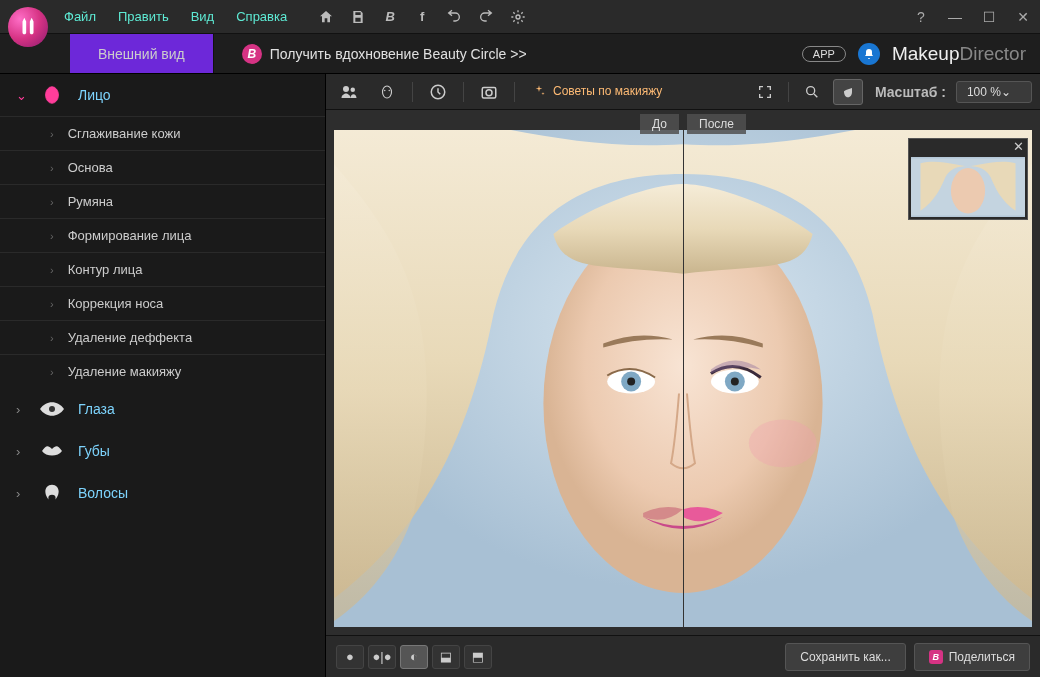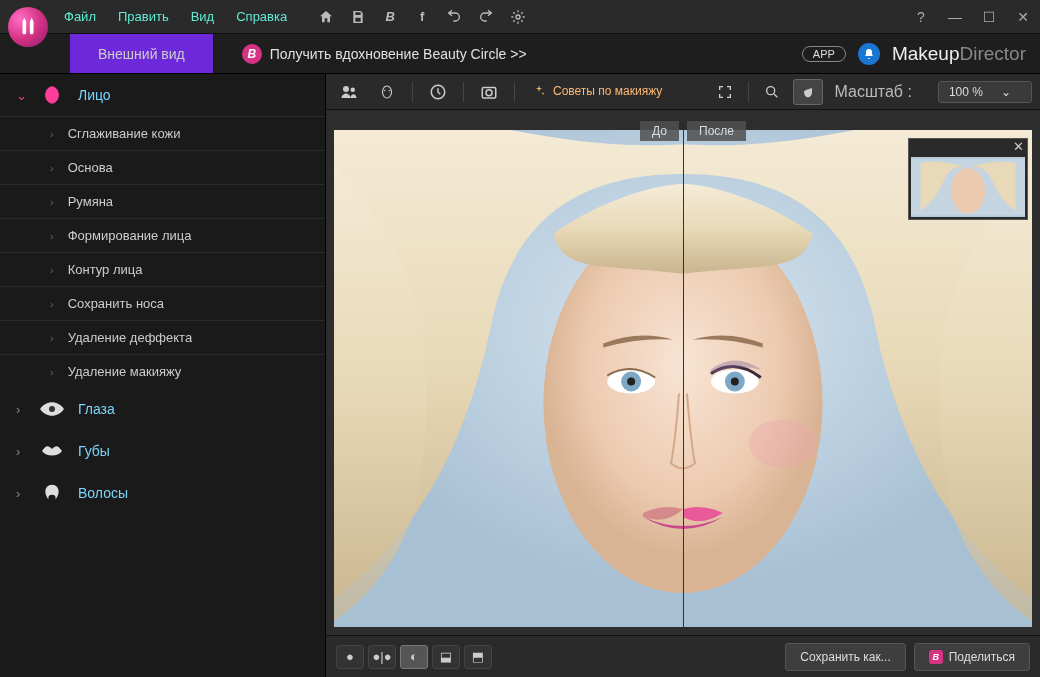--- a/index.html
+++ b/index.html
@@ -44,26 +44,26 @@
 .subitem .chev { color:#666; font-size:11px;}
 
 
 .canvas-area { flex: 1; display: flex; flex-direction: column; background:#222; border-left:1px solid #000;}
 .tool-row { height: 36px; background:#2a2a2a; display:flex; align-items:center; padding:0 8px; gap:8px; border-bottom:1px solid #111;}
 .tool-btn { width:30px; height:26px; display:flex; align-items:center; justify-content:center; border-radius:3px; cursor:pointer; color:#ccc;}
 .tool-sep { width:1px; height:20px; background:#444; margin:0 2px;}
 .advice { display:flex; gap:6px; color:#fdba74; font-size:12px; cursor:pointer; padding:0 6px;}
 .tool-right { margin-left:auto; display:flex; align-items:center; gap:6px;}
 .tool-btn.active { background:#444; border:1px solid #666;}
-.zoom-label { font-size:16px; color:#bbb; margin-left:6px;}
-.zoom-select { background:#3a3a3a; border:1px solid #555; color:#ddd; padding:3px 20px 3px 10px; font-size:12px; border-radius:3px; position:relative; cursor:pointer; display:flex; align-items:center; gap:18px; margin-left:20px;}
+.zoom-label { font-size:14px; color:#bbb; margin-left:6px;font-weight:bold;}
+.zoom-select { background:#3a3a3a; border:1px solid #555; color:#ddd; padding:3px 20px 3px 10px; font-size:12px; border-radius:3px; position:relative; cursor:pointer; display:flex; align-items:center; margin-left:4px;}
 
 
 .viewer { flex:1; background:#2d2d2d; position:relative; overflow:hidden;}
-.ba-labels { position:absolute; top:11px; right:0; left:0; height:22px; display:flex; z-index:5;}
+.ba-labels { position:absolute; top:4px; right:0; left:0; height:22px; display:flex; z-index:5;}
 .ba-label { background:rgba(80,80,80,0.85); color:#ddd; font-size:12px; padding:3px 12px;}
 .image-wrap { position:absolute; top:20px; left:8px; right:8px; bottom:8px; display:flex;}
 .face-image { width:100%; height:100%; position:relative; overflow:hidden;}
 .split-line { position:absolute; left:50%; top:0; bottom:0; width:1px; background:#333; z-index:4;}
 
 
 .face-svg { width:100%; height:100%; }
 
 
 .navigator { position:absolute; top:28px; right:12px; width:120px; background:#2a2a2a; border:1px solid #555; z-index:10;}
@@ -183,21 +183,21 @@
     <div class="subitem">
         <span class="chev">›</span>
         <span>Формирование лица</span>
       </div>
     <div class="subitem">
         <span class="chev">›</span>
         <span>Контур лица</span>
       </div>
     <div class="subitem">
         <span class="chev">›</span>
-        <span>Сохранить носа</span>
+        <span>Коррекция носа</span>
       </div>
     <div class="subitem">
         <span class="chev">›</span>
         <span>Удаление деффекта</span>
       </div>
     <div class="subitem">
         <span class="chev">›</span>
         <span>Удаление макияжу</span>
       </div>
 

